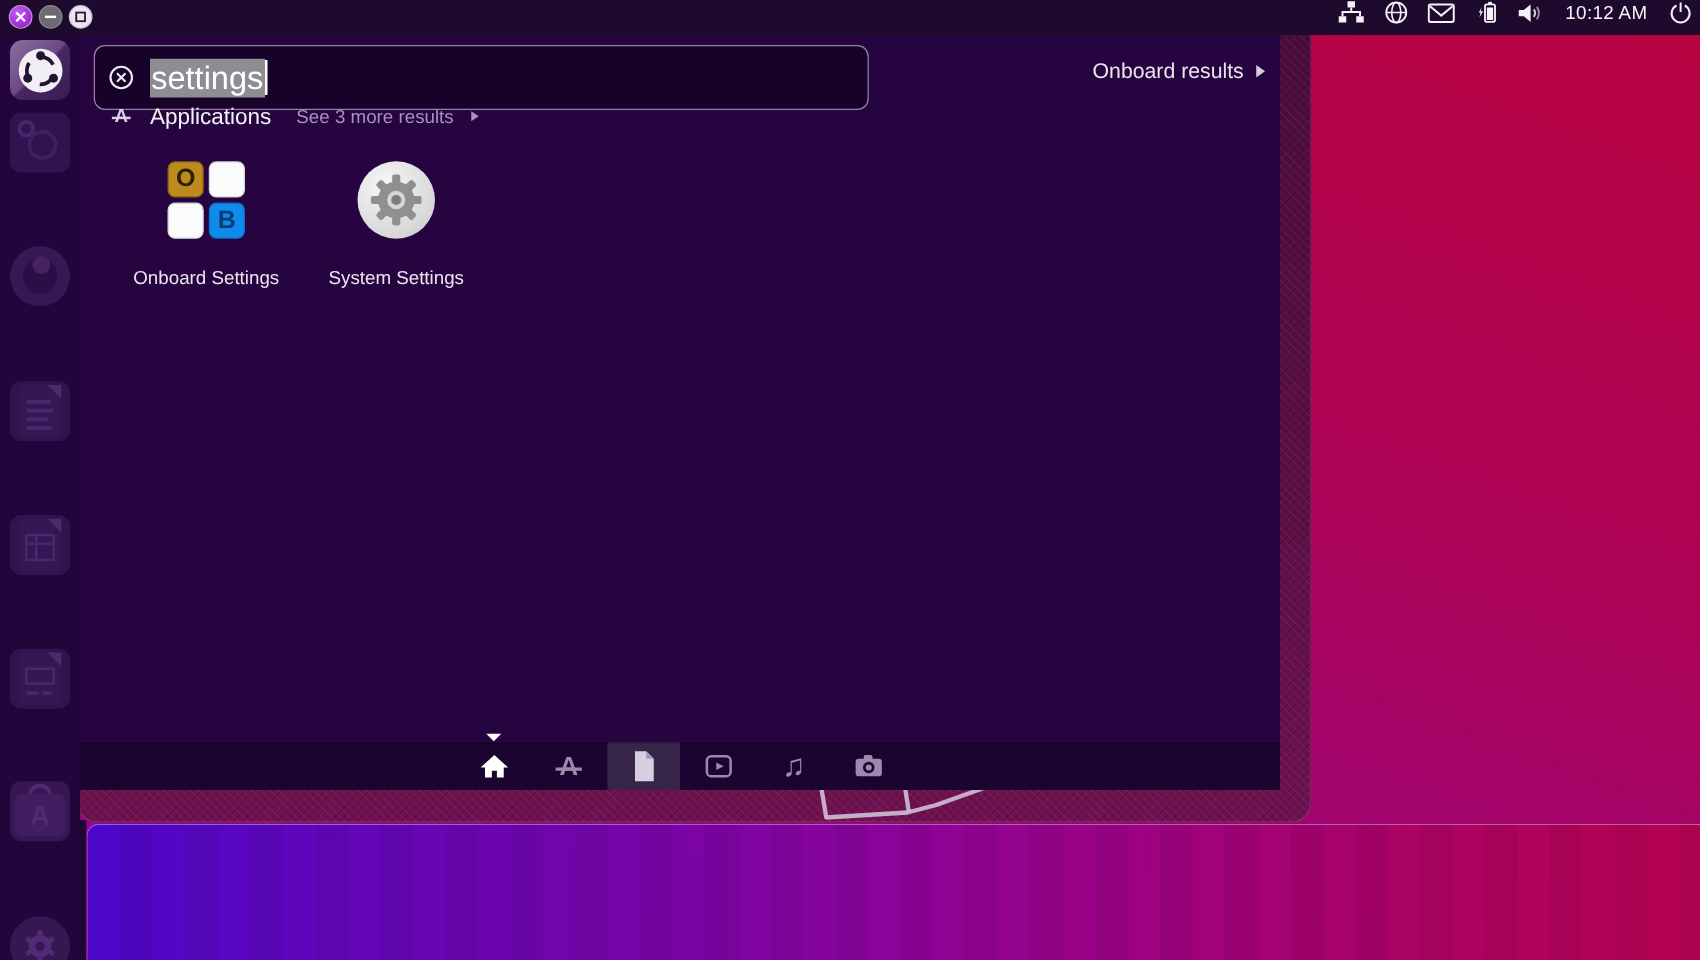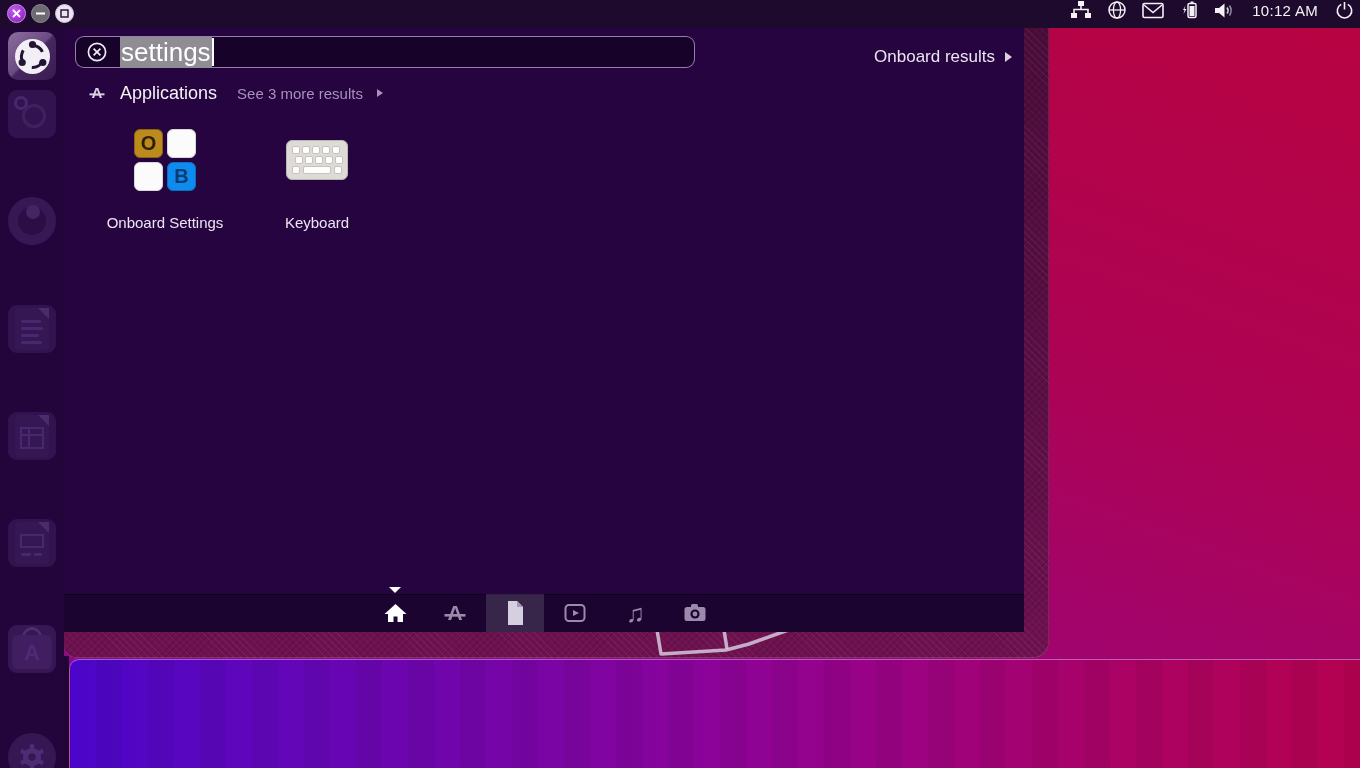--- a/index.html
+++ b/index.html
@@ -52,21 +52,21 @@
     background-color:#5c0f45;
     background-image:
       repeating-linear-gradient(45deg,rgba(255,255,255,.05) 0 1px,transparent 1px 5px),
       repeating-linear-gradient(-45deg,rgba(0,0,0,.12) 0 1px,transparent 1px 5px),
       linear-gradient(180deg,#4b0c3a 0%,#5c0f45 60%,#6f1150 100%);
     box-shadow:inset 0 -1px 0 rgba(255,255,255,.14), inset -1px 0 0 rgba(255,255,255,.10); }
   .line-art { position:absolute; left:570px; top:600px; }
   .dash-content { position:absolute; left:0; top:0; right:25px; bottom:26px;
     background:#26043f; border-radius:0 0 10px 0; }
 
-  .search-box { position:absolute; left:11px; top:8px; width:620px; height:32px;
+  .search-box { position:absolute; left:11px; top:8px; width:620px; height:52px;
     border:1px solid rgba(215,195,235,.65); border-radius:9px; background:#170329;
     display:flex; align-items:center; padding:0 10px; gap:12px; }
   .search-text { font-size:26px; color:#fff; display:flex; align-items:center; }
   .search-sel { background:#8f8c93; color:#fff; padding:0 1px; }
   .caret { width:2px; height:28px; background:#fff; }
 
   .filter-row { position:absolute; right:12px; top:19px; display:flex; align-items:center; gap:10px; }
   .filter-label { color:#eae4f0; font-size:17px; }
   .arrow-r { width:0; height:0; border-top:5px solid transparent; border-bottom:5px solid transparent;
     border-left:7px solid #d8d0e0; }
@@ -164,43 +164,45 @@
               <div class="onboard">
             <div class="onb onb-o">O</div>
                 <div class="onb onb-w"></div>
             <div class="onb onb-w"></div>
                 <div class="onb onb-b">B</div>
           </div>
             </div>
           <div class="tile-label">Onboard Settings</div>
         </div>
 
-
-
-
         <div class="tile">
           <div class="tile-icon">
-              <div class="kbd-body">
-            <div class="key" style="left:5px;top:5px"></div>
-                <div class="key" style="left:15px;top:5px"></div>
-            <div class="key" style="left:25px;top:5px"></div>
-                <div class="key" style="left:35px;top:5px"></div>
-            <div class="key" style="left:45px;top:5px"></div>
-            <div class="key" style="left:8px;top:15px"></div>
-                <div class="key" style="left:18px;top:15px"></div>
-            <div class="key" style="left:28px;top:15px"></div>
-                <div class="key" style="left:38px;top:15px"></div>
-            <div class="key" style="left:48px;top:15px"></div>
-            <div class="key" style="left:5px;top:25px"></div>
-            <div class="space" style="left:16px;top:25px"></div>
-            <div class="key" style="left:47px;top:25px"></div>
+              <div class="sysset-disc">
+            <svg width="52" height="52" viewBox="0 0 64 64">
+              <g fill="#8f8f8f">
+                <rect x="28" y="7" width="8" height="11" rx="2" transform="rotate(0 32 32)"></rect>
+                <rect x="28" y="7" width="8" height="11" rx="2" transform="rotate(45 32 32)"></rect>
+                <rect x="28" y="7" width="8" height="11" rx="2" transform="rotate(90 32 32)"></rect>
+                <rect x="28" y="7" width="8" height="11" rx="2" transform="rotate(135 32 32)"></rect>
+                <rect x="28" y="7" width="8" height="11" rx="2" transform="rotate(180 32 32)"></rect>
+                <rect x="28" y="7" width="8" height="11" rx="2" transform="rotate(225 32 32)"></rect>
+                <rect x="28" y="7" width="8" height="11" rx="2" transform="rotate(270 32 32)"></rect>
+                <rect x="28" y="7" width="8" height="11" rx="2" transform="rotate(315 32 32)"></rect>
+                <circle cx="32" cy="32" r="18"></circle>
+              </g>
+              <circle cx="32" cy="32" r="9" fill="#d5d5d5"></circle>
+              <circle cx="32" cy="32" r="5" fill="#7c7c7c"></circle>
+            </svg>
           </div>
             </div>
-          <div class="tile-label">Keyboard</div>
+          <div class="tile-label">System Settings</div>
         </div>
+
+
+
 
 
       </div>
 
       <div class="lens-bar">
         <span class="lens-marker"></span>
         <div class="lens-row">
           <div class="lens-item">
             <svg width="25" height="24" viewBox="0 0 24 24">
               <path d="M12,3 L23,13 H19.5 V21 H14 V15.5 H10 V21 H4.5 V13 H1 Z" fill="#ffffff"></path>

